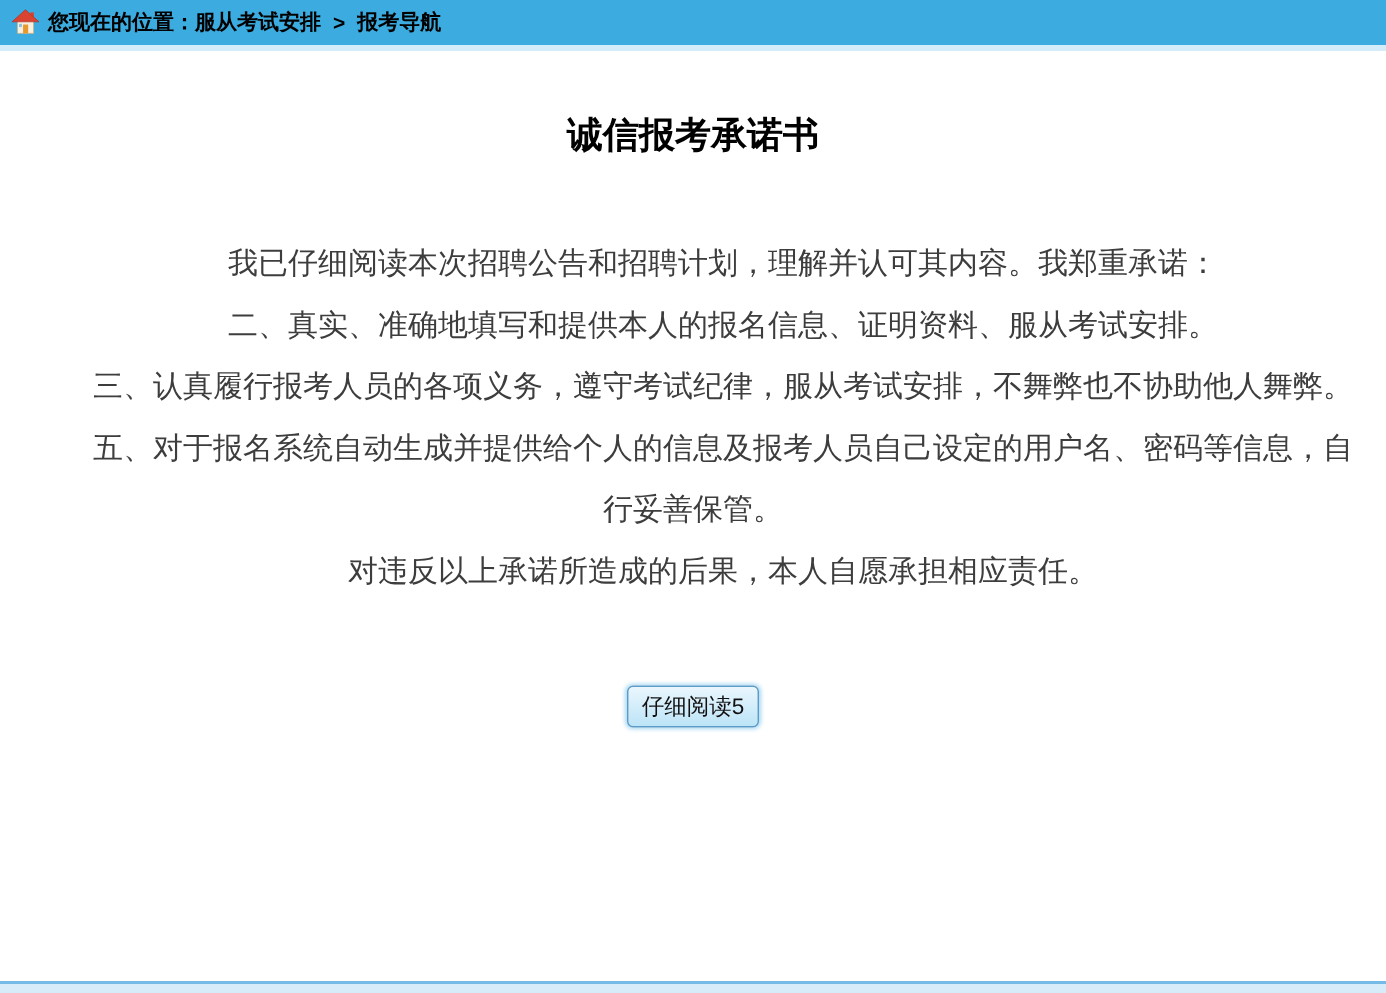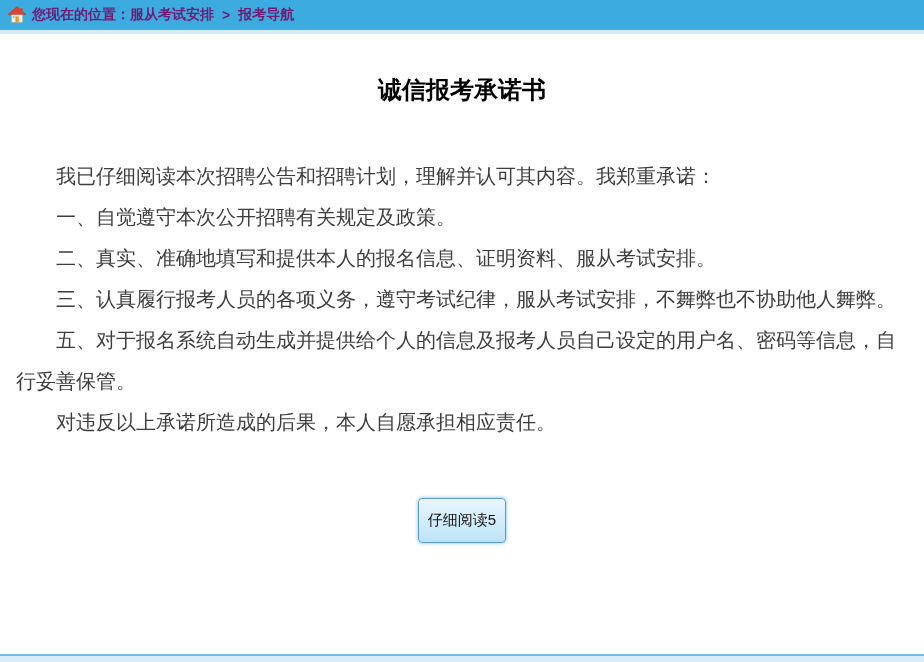--- a/index.html
+++ b/index.html
@@ -12,21 +12,21 @@
   }
 
   
   .topbar {
     height: 30px;
     background: #3cabdf;
     display: flex;
     align-items: center;
     padding: 0 8px;
     box-sizing: border-box;
-    color: #701a75;
+    color: #000000;
     font-weight: bold;
     font-size: 14px;
   }
   .topbar-strip { height: 4px; background: #d3ecf9; }
   .home-icon { margin-right: 6px; display: inline-flex; }
   .home-icon svg { width: 18px; height: 18px; display: block; }
   .crumb { white-space: pre; }
   .crumb-link { cursor: pointer; }
   .crumb-sep { margin: 0 8px; }
 
@@ -38,29 +38,29 @@
     font-weight: bold;
     color: #000000;
     margin-top: 40px;
   }
   .paragraphs {
     margin-top: 50px;
     color: #3d3d3d;
     font-size: 20px;
     line-height: 41px;
   }
-  .paragraphs p { margin: 0; text-indent: 2em; }
+  .paragraphs p { margin: 0; text-indent: 2em; text-align: center; }
 
   
   .button-row { text-align: center; margin-top: 55px; }
   .read-btn {
     font-family: "Liberation Sans", "DejaVu Sans", sans-serif;
     font-size: 15px;
     color: #111111;
-    height: 45px;
+    height: 28px;
     min-width: 80px;
     padding: 2px 9px;
     background: linear-gradient(#eaf6fd, #bce4f7);
     border: 1px solid #5e9cc8;
     border-radius: 4px;
     box-shadow: 0 0 3px 1px #a8d8f2;
     cursor: pointer;
   }
 
   
@@ -90,21 +90,20 @@
     <span class="crumb crumb-sep">&gt;</span>
     <span class="crumb">报考导航</span>
 </div>
 <div class="topbar-strip"></div>
 
 <div class="content">
   <div class="doc-title">诚信报考承诺书</div>
 
   <div class="paragraphs">
     <p>我已仔细阅读本次招聘公告和招聘计划，理解并认可其内容。我郑重承诺：</p>
-    <p>一、自觉遵守本次公开招聘有关规定及政策。</p>
     <p>二、真实、准确地填写和提供本人的报名信息、证明资料、服从考试安排。</p>
     <p>三、认真履行报考人员的各项义务，遵守考试纪律，服从考试安排，不舞弊也不协助他人舞弊。</p>
     <p>五、对于报名系统自动生成并提供给个人的信息及报考人员自己设定的用户名、密码等信息，自行妥善保管。</p>
     <p>对违反以上承诺所造成的后果，本人自愿承担相应责任。</p>
   </div>
 
   <div class="button-row">
     <button class="read-btn">仔细阅读5</button>
   </div>
 </div>

